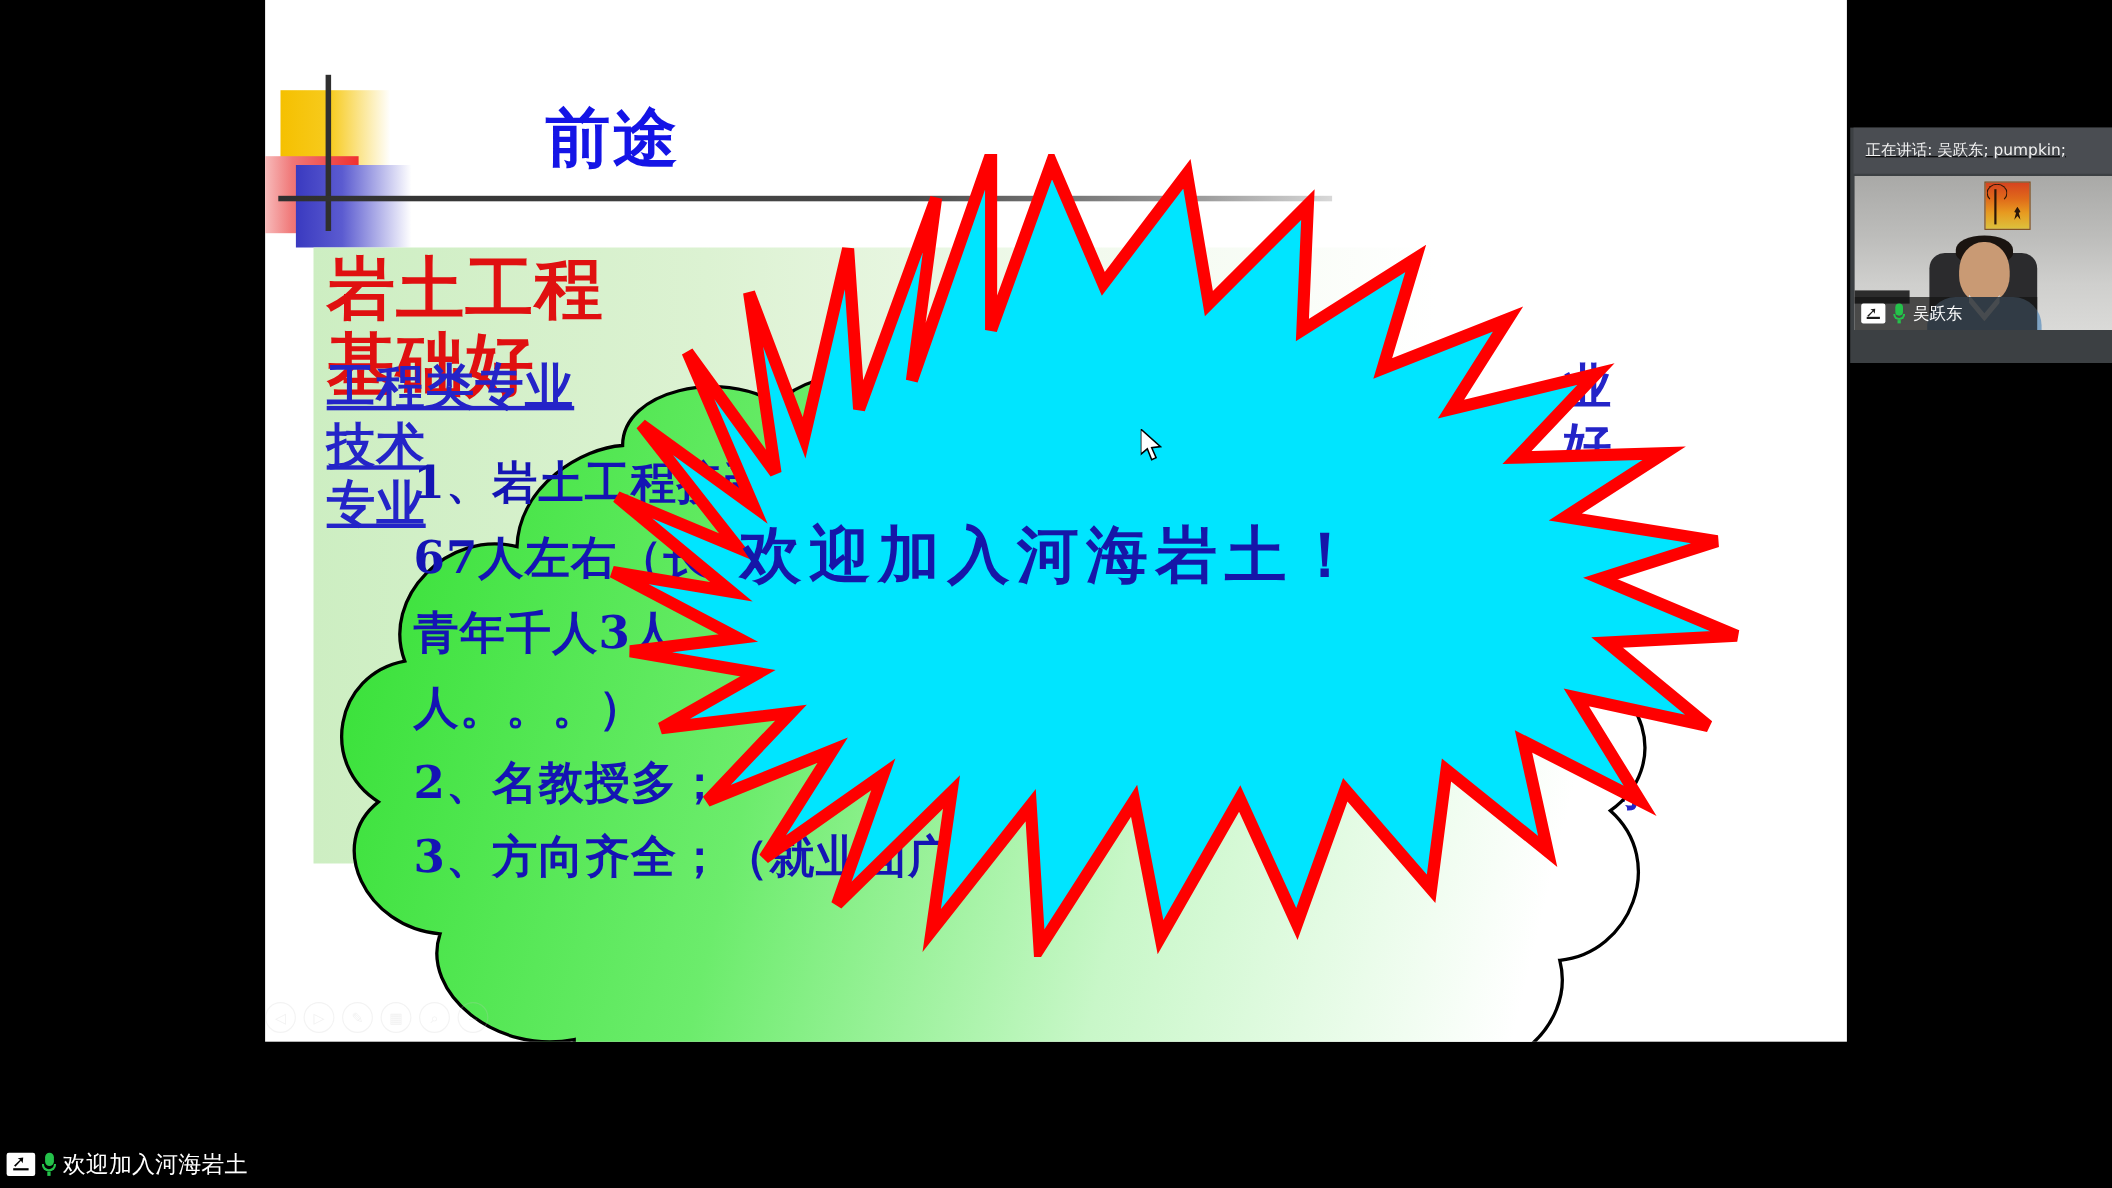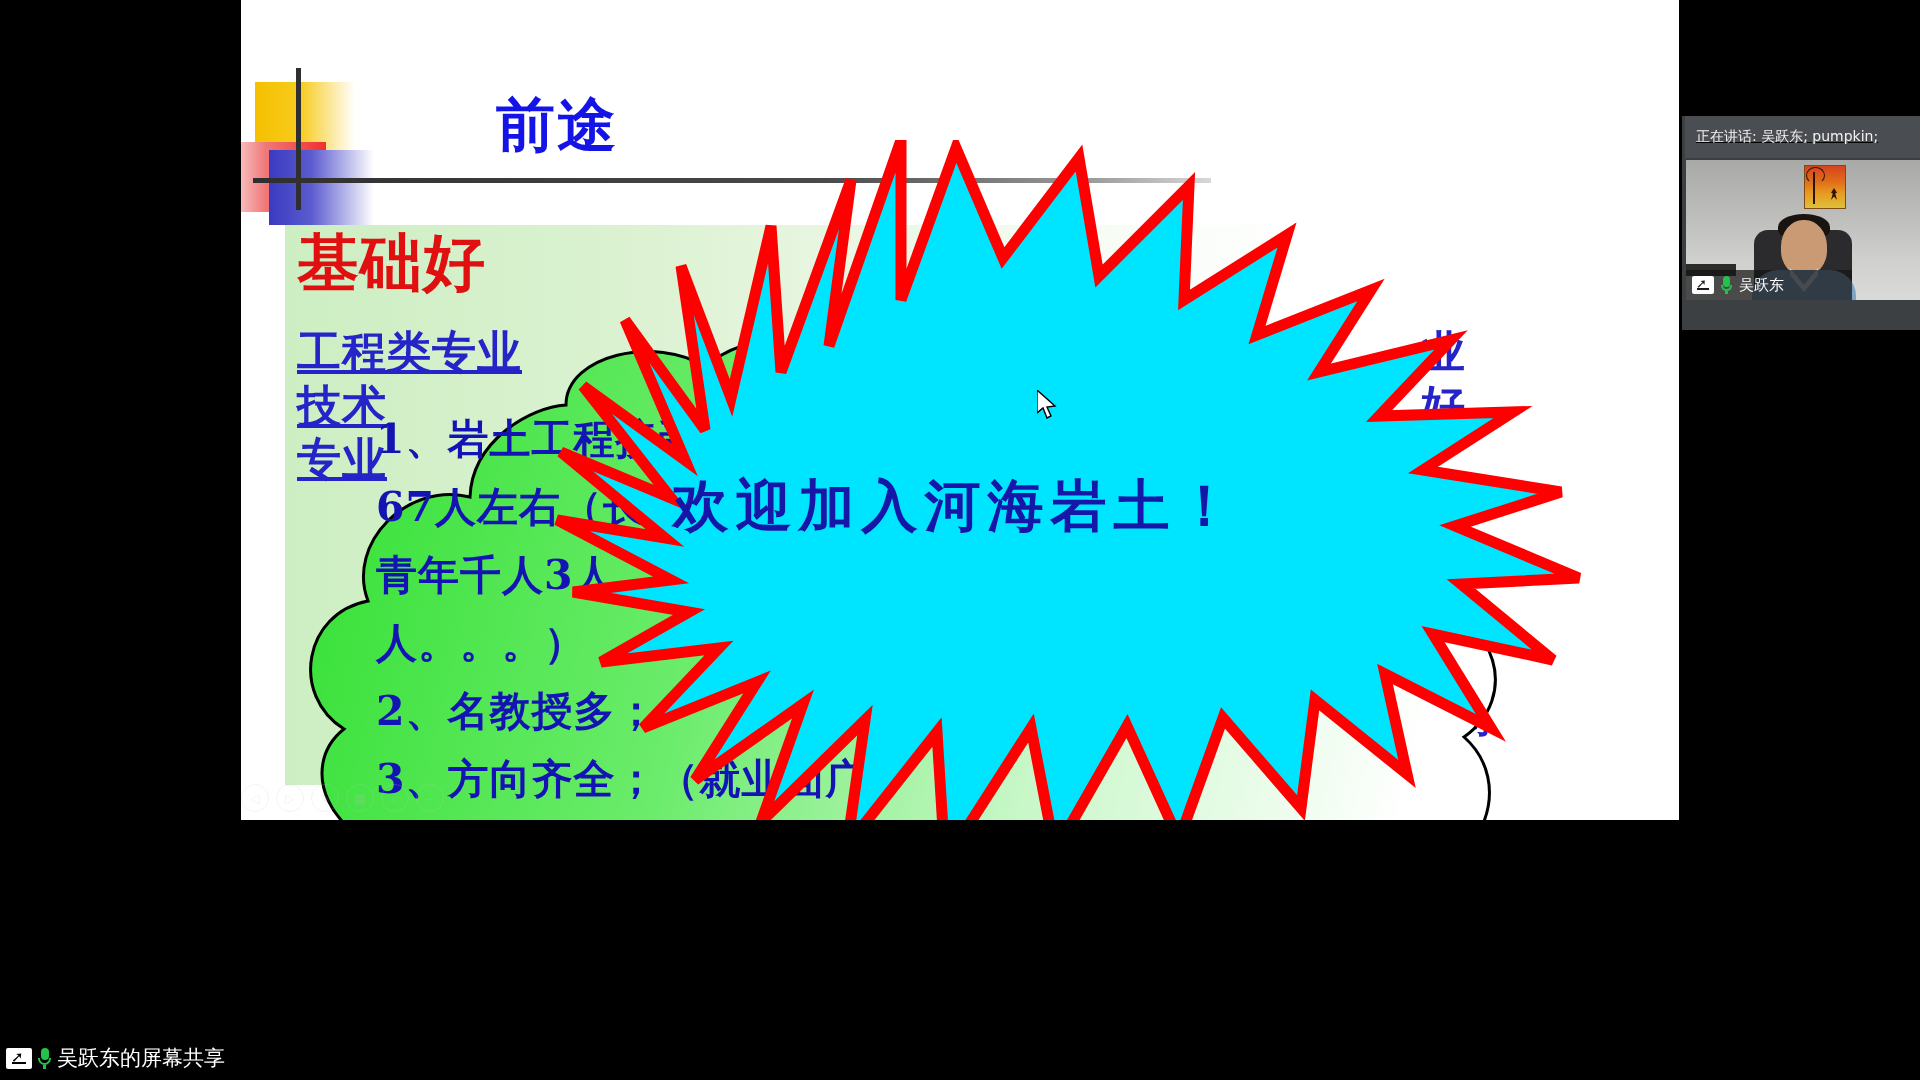--- a/index.html
+++ b/index.html
@@ -18,21 +18,21 @@
     background: #000000;
     overflow: hidden;
   }
 
   
   #share-area {
     position: absolute;
     left: 241px;
     top: 0px;
     width: 1438px;
-    height: 820px;
+    height: 947px;
     background: #ffffff;
     overflow: hidden;
   }
 
   
   .deco-yellow {
     position: absolute;
     left: 14px; top: 82px;
     width: 100px; height: 68px;
     background: linear-gradient(to right, #f5c000 0%, #f7cb1e 45%, #ffffff 100%);
@@ -461,20 +461,21 @@
     <div class="deco-red"></div>
     <div class="deco-blue"></div>
     <div class="deco-vline"></div>
     <div class="deco-hline"></div>
 
     <div class="slide-title">前途</div>
 
     <div class="body-panel"></div>
 
     <div class="bg-red-heading">
+      <div>岩土工程</div>
       <div>基础好</div>
     </div>
 
     <div class="bg-blue-body">
       <div>工程类专业</div>
       <div>技术</div>
       <div>专业</div>
     </div>
 
     <div class="bg-blue-right">
@@ -598,16 +599,16 @@
 
   <div id="share-status">
     <span class="status-share-icon">
       <span class="status-share-arrow">➚</span>
     </span>
     <span class="status-mic mic-icon">
       <span class="mic-cap"></span>
         <span class="mic-base"></span>
         <span class="mic-stem"></span>
     </span>
-    <span class="status-text">吴跃东的屏幕共享</span>
+    <span class="status-text">欢迎加入河海岩土</span>
   </div>
 
 </div>
 
 </body></html>

